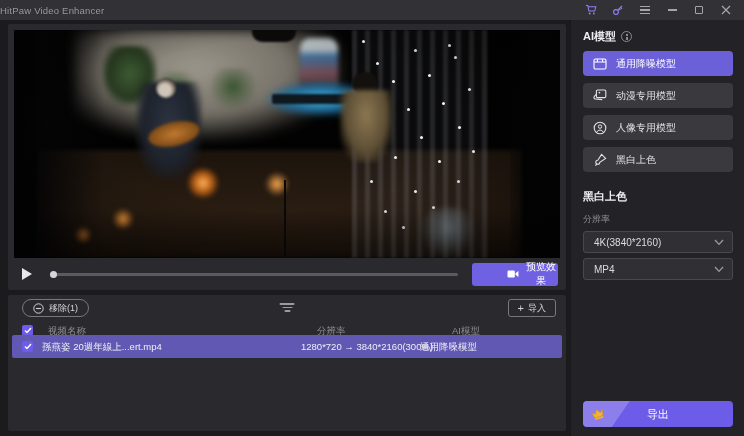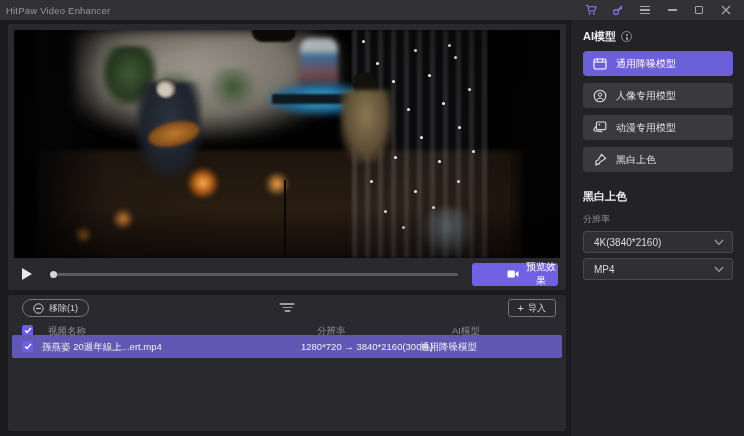--- a/index.html
+++ b/index.html
@@ -10,21 +10,21 @@
     font-family:"Liberation Sans", sans-serif;
     color:#ddd;
     -webkit-font-smoothing:antialiased;
   }
 
   
   .titlebar{
     position:absolute; left:0; top:0; width:744px; height:20px;
     background:#313136; display:flex; align-items:center;
   }
-  .titlebar .title{ margin-left:6px; font-size:9.5px; color:#97979c; letter-spacing:.2px;}
+  .titlebar .title{ margin-left:0; font-size:9.5px; color:#97979c; letter-spacing:.2px;}
   .tb-icons{ margin-left:auto; display:flex; align-items:center; gap:15px; margin-right:12px; }
   .tb-icons .ic{ width:12px; height:12px; display:flex; align-items:center; justify-content:center; cursor:pointer;}
   .ic svg{ display:block; }
   .hamb{ display:flex; flex-direction:column; gap:2px; }
   .hamb i{ display:block; width:10px; height:1.2px; background:#a5a5aa; }
   .minline{ width:9px; height:1.2px; background:#a5a5aa; }
   .maxbox{ width:8px; height:8px; border:1.2px solid #a5a5aa; border-radius:1px;}
 
   
   .video-panel{
@@ -314,34 +314,34 @@
   </div>
 
   <button class="model-btn selected">
     <svg width="14" height="12" viewBox="0 0 14 12">
         <rect x="1" y="1" width="12" height="10" rx="1.4" fill="none" stroke="#fff" stroke-width="1.1"></rect>
         <path d="M1 4 h12 M4.4 1 v3 M9.6 1 v3" stroke="#fff" stroke-width="1.1"></path>
       </svg>
     <span>通用降噪模型</span>
   </button>
   <button class="model-btn">
+    <svg width="14" height="13" viewBox="0 0 14 13">
+        <rect x="3.4" y="1" width="9.4" height="7.6" rx="1.2" fill="none" stroke="#e2e2e7" stroke-width="1.1"></rect>
+        <path d="M3.4 5.2 L1.4 7.4 a1.5 1.5 0 0 0 1 2.6 l6.8 .6" fill="none" stroke="#e2e2e7" stroke-width="1.1"></path>
+        <circle cx="6.4" cy="3.6" r=".9" fill="#e2e2e7"></circle>
+      </svg>
+    <span>动漫专用模型</span>
+  </button>
+  <button class="model-btn">
     <svg width="14" height="14" viewBox="0 0 14 14">
         <circle cx="7" cy="7" r="5.8" fill="none" stroke="#e2e2e7" stroke-width="1.1"></circle>
         <circle cx="7" cy="5.6" r="1.7" fill="none" stroke="#e2e2e7" stroke-width="1"></circle>
         <path d="M3.8 11 a3.6 3.6 0 0 1 6.4 0" fill="none" stroke="#e2e2e7" stroke-width="1"></path>
       </svg>
     <span>人像专用模型</span>
-  </button>
-  <button class="model-btn">
-    <svg width="14" height="13" viewBox="0 0 14 13">
-        <rect x="3.4" y="1" width="9.4" height="7.6" rx="1.2" fill="none" stroke="#e2e2e7" stroke-width="1.1"></rect>
-        <path d="M3.4 5.2 L1.4 7.4 a1.5 1.5 0 0 0 1 2.6 l6.8 .6" fill="none" stroke="#e2e2e7" stroke-width="1.1"></path>
-        <circle cx="6.4" cy="3.6" r=".9" fill="#e2e2e7"></circle>
-      </svg>
-    <span>动漫专用模型</span>
   </button>
   <button class="model-btn">
     <svg width="14" height="14" viewBox="0 0 14 14">
         <path d="M8.6 1.4 L12.6 5.4 L6.8 9.2 a2 2 0 1 1 -2 -2 Z" fill="none" stroke="#e2e2e7" stroke-width="1.1"></path>
         <path d="M2.2 12.4 c.8-.2 1.4-.8 1.6-1.8" stroke="#e2e2e7" stroke-width="1.1" fill="none"></path>
       </svg>
     <span>黑白上色</span>
   </button>
 
   <div class="sb-sec">黑白上色</div>
@@ -354,13 +354,23 @@
       </svg>
   </div>
 
   <div class="sb-select">
     <span>MP4</span>
     <svg class="chev" width="10" height="7" viewBox="0 0 10 7">
         <path d="M1 1 L5 5.4 L9 1" fill="none" stroke="#9a9aa0" stroke-width="1.3"></path>
       </svg>
   </div>
 
+  <button class="export-btn">
+    <span class="wedge"></span>
+    <svg class="crown" width="16" height="15" viewBox="0 0 16 15">
+        <g transform="rotate(-18 8 8)">
+          <path d="M2.5 5 L5.3 7.2 L8 3.2 L10.7 7.2 L13.5 5 L12.4 11 H3.6 Z" fill="#f0b23a" stroke="#c98a1e" stroke-width=".6"></path>
+          <rect x="3.6" y="11.4" width="8.8" height="1.6" rx=".8" fill="#f0b23a"></rect>
+        </g>
+      </svg>
+    <span class="lbl">导出</span>
+  </button>
 </div>
 
 </body></html>

